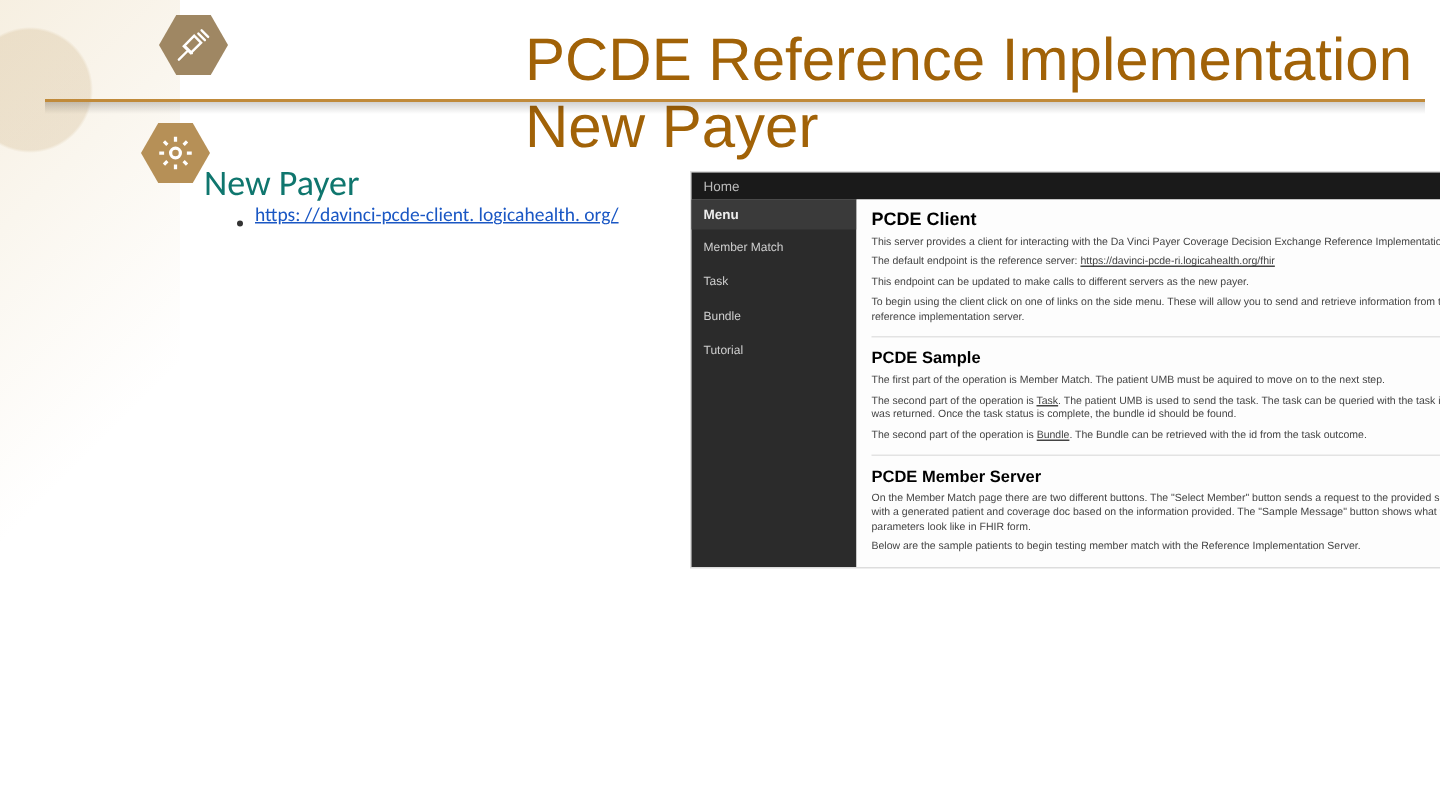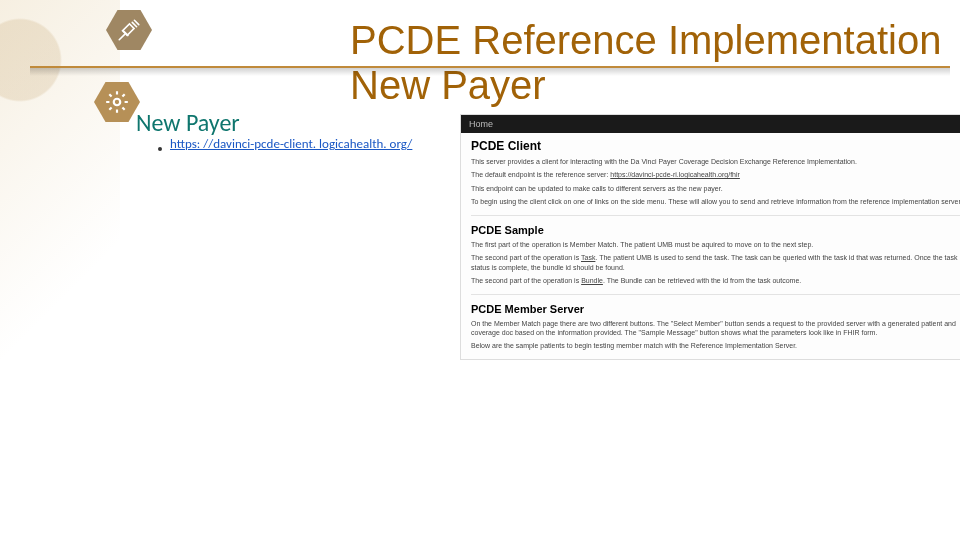--- a/index.html
+++ b/index.html
@@ -125,20 +125,27 @@
   <span class="bullet-dot"></span>
   <a class="doc-link">https: //davinci-pcde-client. logicahealth. org/</a>
 </div>
 
 <div class="app-shot">
   <div class="top-bar">
     <span>Home</span>
   </div>
 
   <div class="app-body">
+    <div class="side-menu">
+      <div class="menu-head">Menu</div>
+      <div class="menu-item">Member Match</div>
+      <div class="menu-item">Task</div>
+      <div class="menu-item">Bundle</div>
+      <div class="menu-item">Tutorial</div>
+    </div>
 
     <div class="content-pane">
 
       <div class="pane-title">PCDE Client</div>
       <div class="pane-text">This server provides a client for interacting with the Da Vinci Payer Coverage Decision Exchange Reference Implementation.</div>
       <div class="pane-text">
         <span>The default endpoint is the reference server: </span><span class="inline-link">https://davinci-pcde-ri.logicahealth.org/fhir</span>
       </div>
       <div class="pane-text">This endpoint can be updated to make calls to different servers as the new payer.</div>
       <div class="pane-text">To begin using the client click on one of links on the side menu. These will allow you to send and retrieve information from the reference implementation server.</div>

